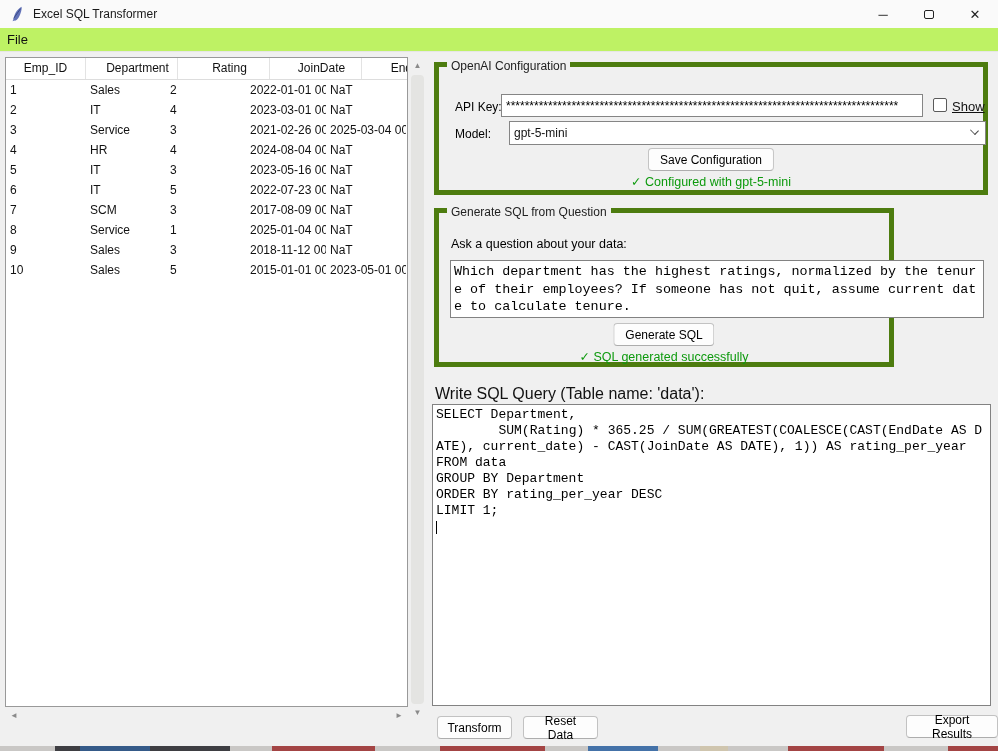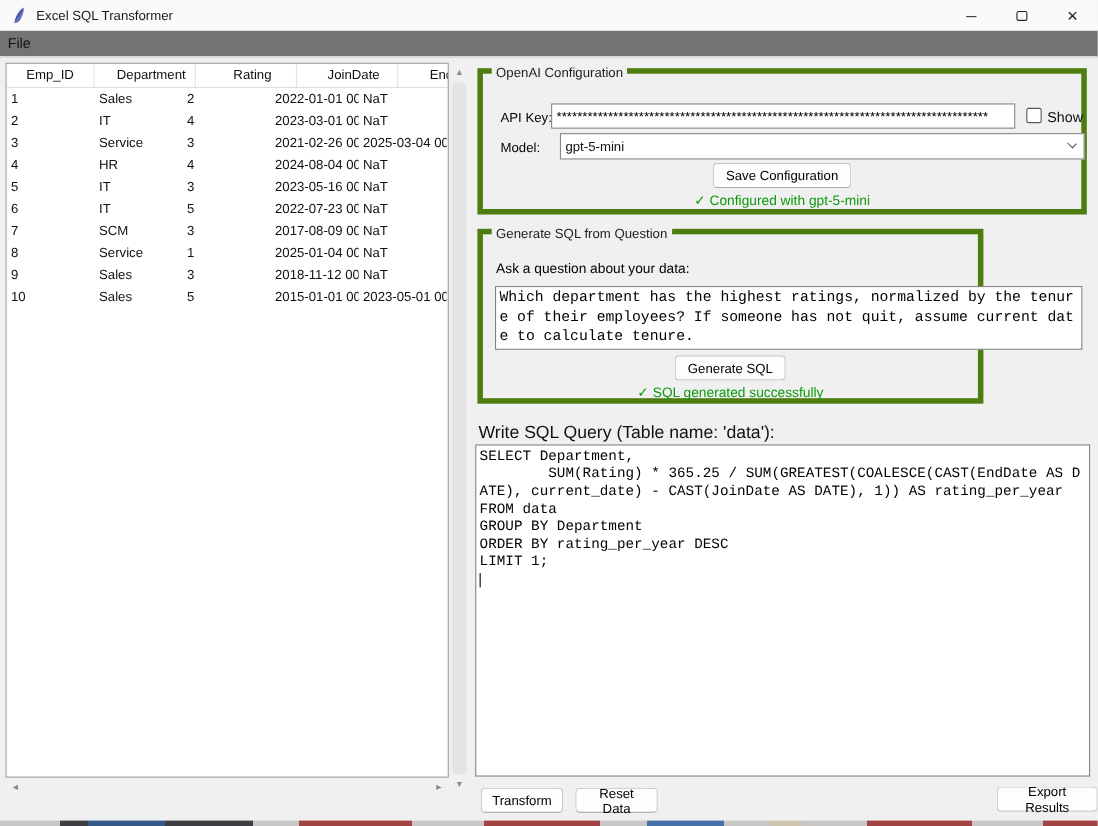--- a/index.html
+++ b/index.html
@@ -10,21 +10,21 @@
   .titlebar { position:absolute; left:0; top:0; width:998px; height:28px; background:#fafafa; display:flex; align-items:center; }
   .app-icon { width:16px; height:16px; margin-left:9px; }
   .title-text { margin-left:8px; font-size:12px; color:#1a1a1a; }
   .win-controls { position:absolute; right:0; top:0; height:28px; display:flex; }
   .win-btn { width:46px; height:28px; display:flex; align-items:center; justify-content:center; color:#222; font-size:12px; }
   .min-glyph { font-size:13px; line-height:1; }
   .max-glyph { width:10px; height:9px; border:1.2px solid #222; border-radius:2px; display:inline-block; }
   .close-glyph { font-size:13px; line-height:1; }
 
   
-  .menubar { position:absolute; left:0; top:28px; width:998px; height:24px; background:#737373; border-bottom:1px solid #e6e6e6; display:flex; align-items:center; }
+  .menubar { position:absolute; left:0; top:28px; width:998px; height:24px; background:#bef264; border-bottom:1px solid #e6e6e6; display:flex; align-items:center; }
   .menu-item { padding:2px 7px; font-size:13px; }
 
   
   .data-table { position:absolute; left:5px; top:57px; width:403px; height:650px; background:#fff; border:1px solid #999; overflow:hidden; }
   .trow { display:flex; height:20px; }
   .trow.thead { height:22px; border-bottom:1px solid #ddd;gap:12px; }
   .tcell { width:80px; flex:0 0 80px; font-size:12px; line-height:20px; padding-left:4px; overflow:hidden; white-space:nowrap; }
   .thead .tcell { text-align:center; padding-left:0; line-height:21px; border-right:1px solid #e3e3e3; }
   .thead .tcell:last-child { border-right:none; }
 
@@ -49,21 +49,21 @@
 
   .lbl { position:absolute; font-size:12px; color:#000; }
 
   .entry { position:absolute; background:#fff; border:1px solid #858585; font-family:"Liberation Sans", sans-serif; font-size:12px; padding:0 4px; color:#000; }
   input.entry { outline:none; }
 
   .combo { position:absolute; background:#fff; border:1px solid #858585; display:flex; align-items:center; padding:0 4px; font-size:12px; }
   .combo .chev { position:absolute; right:7px; top:7px; width:7px; height:7px; border-right:1.4px solid #444; border-bottom:1.4px solid #444; transform:rotate(45deg) scale(1,.8); transform-origin:center; margin-top:-2px; }
 
   .checkbox { position:absolute; width:14px; height:14px; background:#fff; border:1px solid #5a5a5a; border-radius:2px; }
-  .cb-label { position:absolute; font-size:13px; }
+  .cb-label { position:absolute; font-size:13px;text-decoration:underline; }
 
   .btn { position:absolute; background:#fdfdfd; border:1px solid #c2c2c2; border-bottom-color:#adadad; border-radius:4px; font-family:"Liberation Sans", sans-serif; font-size:12px; color:#000; display:flex; align-items:center; justify-content:center; padding:8px 11px; height:23px; }
   .btn-center { left:50%; transform:translateX(-50%); }
 
   .ok-msg { position:absolute; width:100%; text-align:center; font-size:12.5px; }
 
   
   .mono-box { background:#fff; border:1px solid #828282; font-family:"Liberation Mono", monospace; white-space:pre-wrap; word-break:break-all; color:#000; }
   .question-box { position:absolute; left:11px; top:47px; width:534px; height:58px; font-size:13.4px; line-height:17.5px; padding:2px 3px; overflow:hidden; }
   .sql-label { position:absolute; left:435px; top:385px; font-size:16px; }

